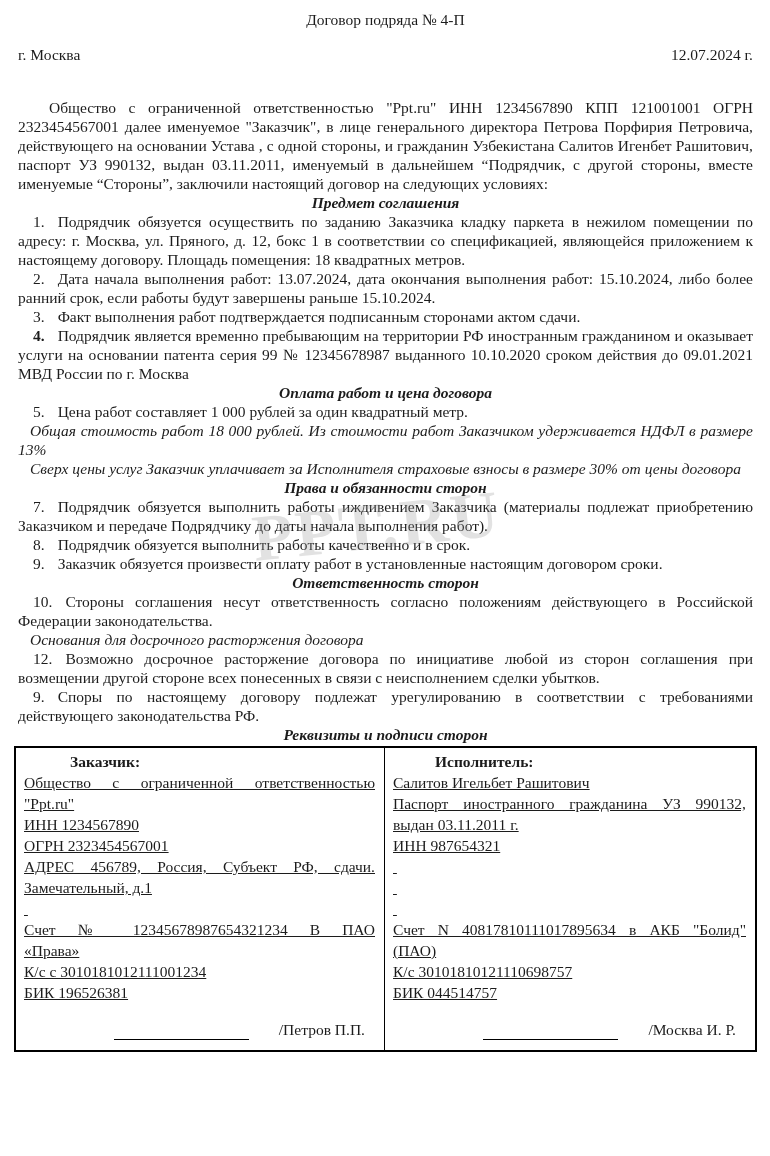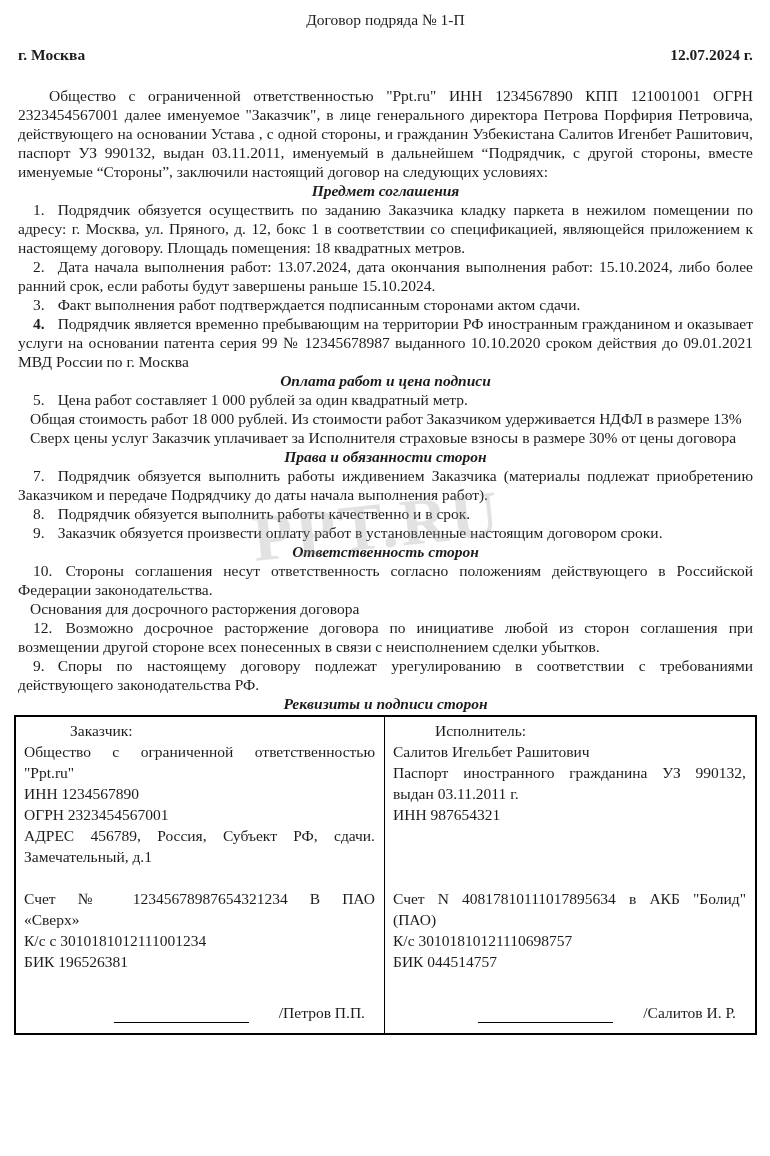--- a/index.html
+++ b/index.html
@@ -9,84 +9,84 @@
     box-sizing:border-box;
     padding:10px 17px 0 18px;
     background:#ffffff;
     font-family:"Liberation Serif","DejaVu Serif",serif;
     font-size:15.5px;
     line-height:19px;
     color:#1c1c1c;
     overflow:hidden;
   }
   .doc-title { text-align:center; }
-  .meta-row { display:flex; justify-content:space-between; margin-top:16px; margin-bottom:22px;font-weight:bold; }
+  .meta-row { display:flex; justify-content:space-between; margin-top:16px; margin-bottom:34px; }
   .sec-header { text-align:center; font-weight:bold;font-style:italic; }
   .para { margin:0; text-align:justify; }
   .para.indent { text-indent:31px; }
   .para.num    { text-indent:15px; }
-  .para.plain  { text-indent:12px; }
+  .para.plain  { text-indent:12px;font-style:italic; }
   .num-label { padding-right:13px; }
   .num-label.bold { font-weight:bold; }
 
   .req-table {
     width:743px;
     margin-left:-4px;
     margin-top:2px;
     border:2px solid #000;
     border-collapse:collapse;
     table-layout:fixed;
   }
   .req-table td {
     vertical-align:top;
     padding:3px 9px 10px 8px;
     line-height:21px;
   }
   td.customer { width:351px; border-right:1.5px solid #000; }
-  .req-header { font-weight:normal; }
+  .req-header { font-weight:bold; }
   .customer .req-header   { padding-left:46px; }
   .contractor .req-header { padding-left:42px; }
-  .req-line { text-align:justify; min-height:21px; }
+  .req-line { text-align:justify; min-height:21px;text-decoration:underline; }
   .req-line.fill { text-align-last:justify; }
   .sig-row {
     display:flex; justify-content:flex-end; align-items:flex-end;
-    gap:30px; margin-top:30px; padding-right:10px;
+    gap:30px; margin-top:16px; padding-right:10px;
   }
   .sig-line { width:135px; height:15px; border-bottom:1.5px solid #000; }
 
   .watermark {
     position:absolute; left:252px; top:516px;
     font-size:66px; font-weight:bold; letter-spacing:3px;
     color:rgba(150,150,150,0.28);
     transform:rotate(-6deg);
     pointer-events:none;
     user-select:none;
   }
 </style>
 </head>
 <body>
 
 <div class="page">
   <div class="watermark">PPT.RU</div>
 
-  <div class="doc-title">Договор подряда № 1-П</div>
+  <div class="doc-title">Договор подряда № 4-П</div>
 
   <div class="meta-row">
     <span>г. Москва</span>
     <span>12.07.2024 г.</span>
   </div>
 
   <div id="contract-body">
       <div class="para indent">Общество с ограниченной ответственностью "Ppt.ru" ИНН 1234567890 КПП 121001001 ОГРН 2323454567001 далее именуемое "Заказчик", в лице генерального директора Петрова Порфирия Петровича, действующего на основании Устава , с одной стороны, и гражданин Узбекистана Салитов Игенбет Рашитович, паспорт УЗ 990132, выдан 03.11.2011, именуемый в дальнейшем “Подрядчик, с другой стороны, вместе именуемые “Стороны”, заключили настоящий договор на следующих условиях:</div>
       <div class="sec-header">Предмет соглашения</div>
       <div class="para num"><span class="num-label">1.</span>Подрядчик обязуется осуществить по заданию Заказчика кладку паркета в нежилом помещении по адресу: г. Москва, ул. Пряного, д. 12, бокс 1 в соответствии со спецификацией, являющейся приложением к настоящему договору. Площадь помещения: 18 квадратных метров.</div>
       <div class="para num"><span class="num-label">2.</span>Дата начала выполнения работ: 13.07.2024, дата окончания выполнения работ: 15.10.2024, либо более ранний срок, если работы будут завершены раньше 15.10.2024.</div>
       <div class="para num"><span class="num-label">3.</span>Факт выполнения работ подтверждается подписанным сторонами актом сдачи.</div>
       <div class="para num"><span class="num-label bold">4.</span>Подрядчик является временно пребывающим на территории РФ иностранным гражданином и оказывает услуги на основании патента серия 99 № 12345678987 выданного 10.10.2020 сроком действия до 09.01.2021 МВД России по г. Москва</div>
-      <div class="sec-header">Оплата работ и цена подписи</div>
+      <div class="sec-header">Оплата работ и цена договора</div>
       <div class="para num"><span class="num-label">5.</span>Цена работ составляет 1 000 рублей за один квадратный метр.</div>
       <div class="para plain">Общая стоимость работ 18 000 рублей. Из стоимости работ Заказчиком удерживается НДФЛ в размере 13%</div>
       <div class="para plain">Сверх цены услуг Заказчик уплачивает за Исполнителя страховые взносы в размере 30% от цены договора</div>
       <div class="sec-header">Права и обязанности сторон</div>
       <div class="para num"><span class="num-label">7.</span>Подрядчик обязуется выполнить работы иждивением Заказчика (материалы подлежат приобретению Заказчиком и передаче Подрядчику до даты начала выполнения работ).</div>
       <div class="para num"><span class="num-label">8.</span>Подрядчик обязуется выполнить работы качественно и в срок.</div>
       <div class="para num"><span class="num-label">9.</span>Заказчик обязуется произвести оплату работ в установленные настоящим договором сроки.</div>
       <div class="sec-header">Ответственность сторон</div>
       <div class="para num"><span class="num-label">10.</span>Стороны соглашения несут ответственность согласно положениям действующего в Российской Федерации законодательства.</div>
       <div class="para plain">Основания для досрочного расторжения договора</div>
@@ -102,21 +102,21 @@
         <div class="req-header">Заказчик:</div>
         <div id="customer-lines">
               <div class="req-line fill">Общество с ограниченной ответственностью</div>
               <div class="req-line">"Ppt.ru"</div>
               <div class="req-line">ИНН 1234567890</div>
               <div class="req-line">ОГРН 2323454567001</div>
               <div class="req-line fill">АДРЕС 456789, Россия, Субъект РФ, сдачи.</div>
               <div class="req-line">Замечательный, д.1</div>
               <div class="req-line">&nbsp;</div>
               <div class="req-line fill">Счет № 12345678987654321234 В ПАО</div>
-              <div class="req-line">«Сверх»</div>
+              <div class="req-line">«Права»</div>
               <div class="req-line">К/с с 3010181012111001234</div>
               <div class="req-line">БИК 196526381</div>
             </div>
         <div class="sig-row">
           <span class="sig-line"></span>
           <span>/Петров П.П.</span>
         </div>
       </td>
       <td class="contractor">
         <div class="req-header">Исполнитель:</div>
@@ -128,19 +128,19 @@
               <div class="req-line">&nbsp;</div>
               <div class="req-line">&nbsp;</div>
               <div class="req-line">&nbsp;</div>
               <div class="req-line fill">Счет N 40817810111017895634 в АКБ "Болид"</div>
               <div class="req-line">(ПАО)</div>
               <div class="req-line">К/с 30101810121110698757</div>
               <div class="req-line">БИК 044514757</div>
             </div>
         <div class="sig-row">
           <span class="sig-line"></span>
-          <span>/Салитов И. Р.</span>
+          <span>/Москва И. Р.</span>
         </div>
       </td>
     </tr>
   </tbody>
     </table>
 </div>
 
 </body></html>

